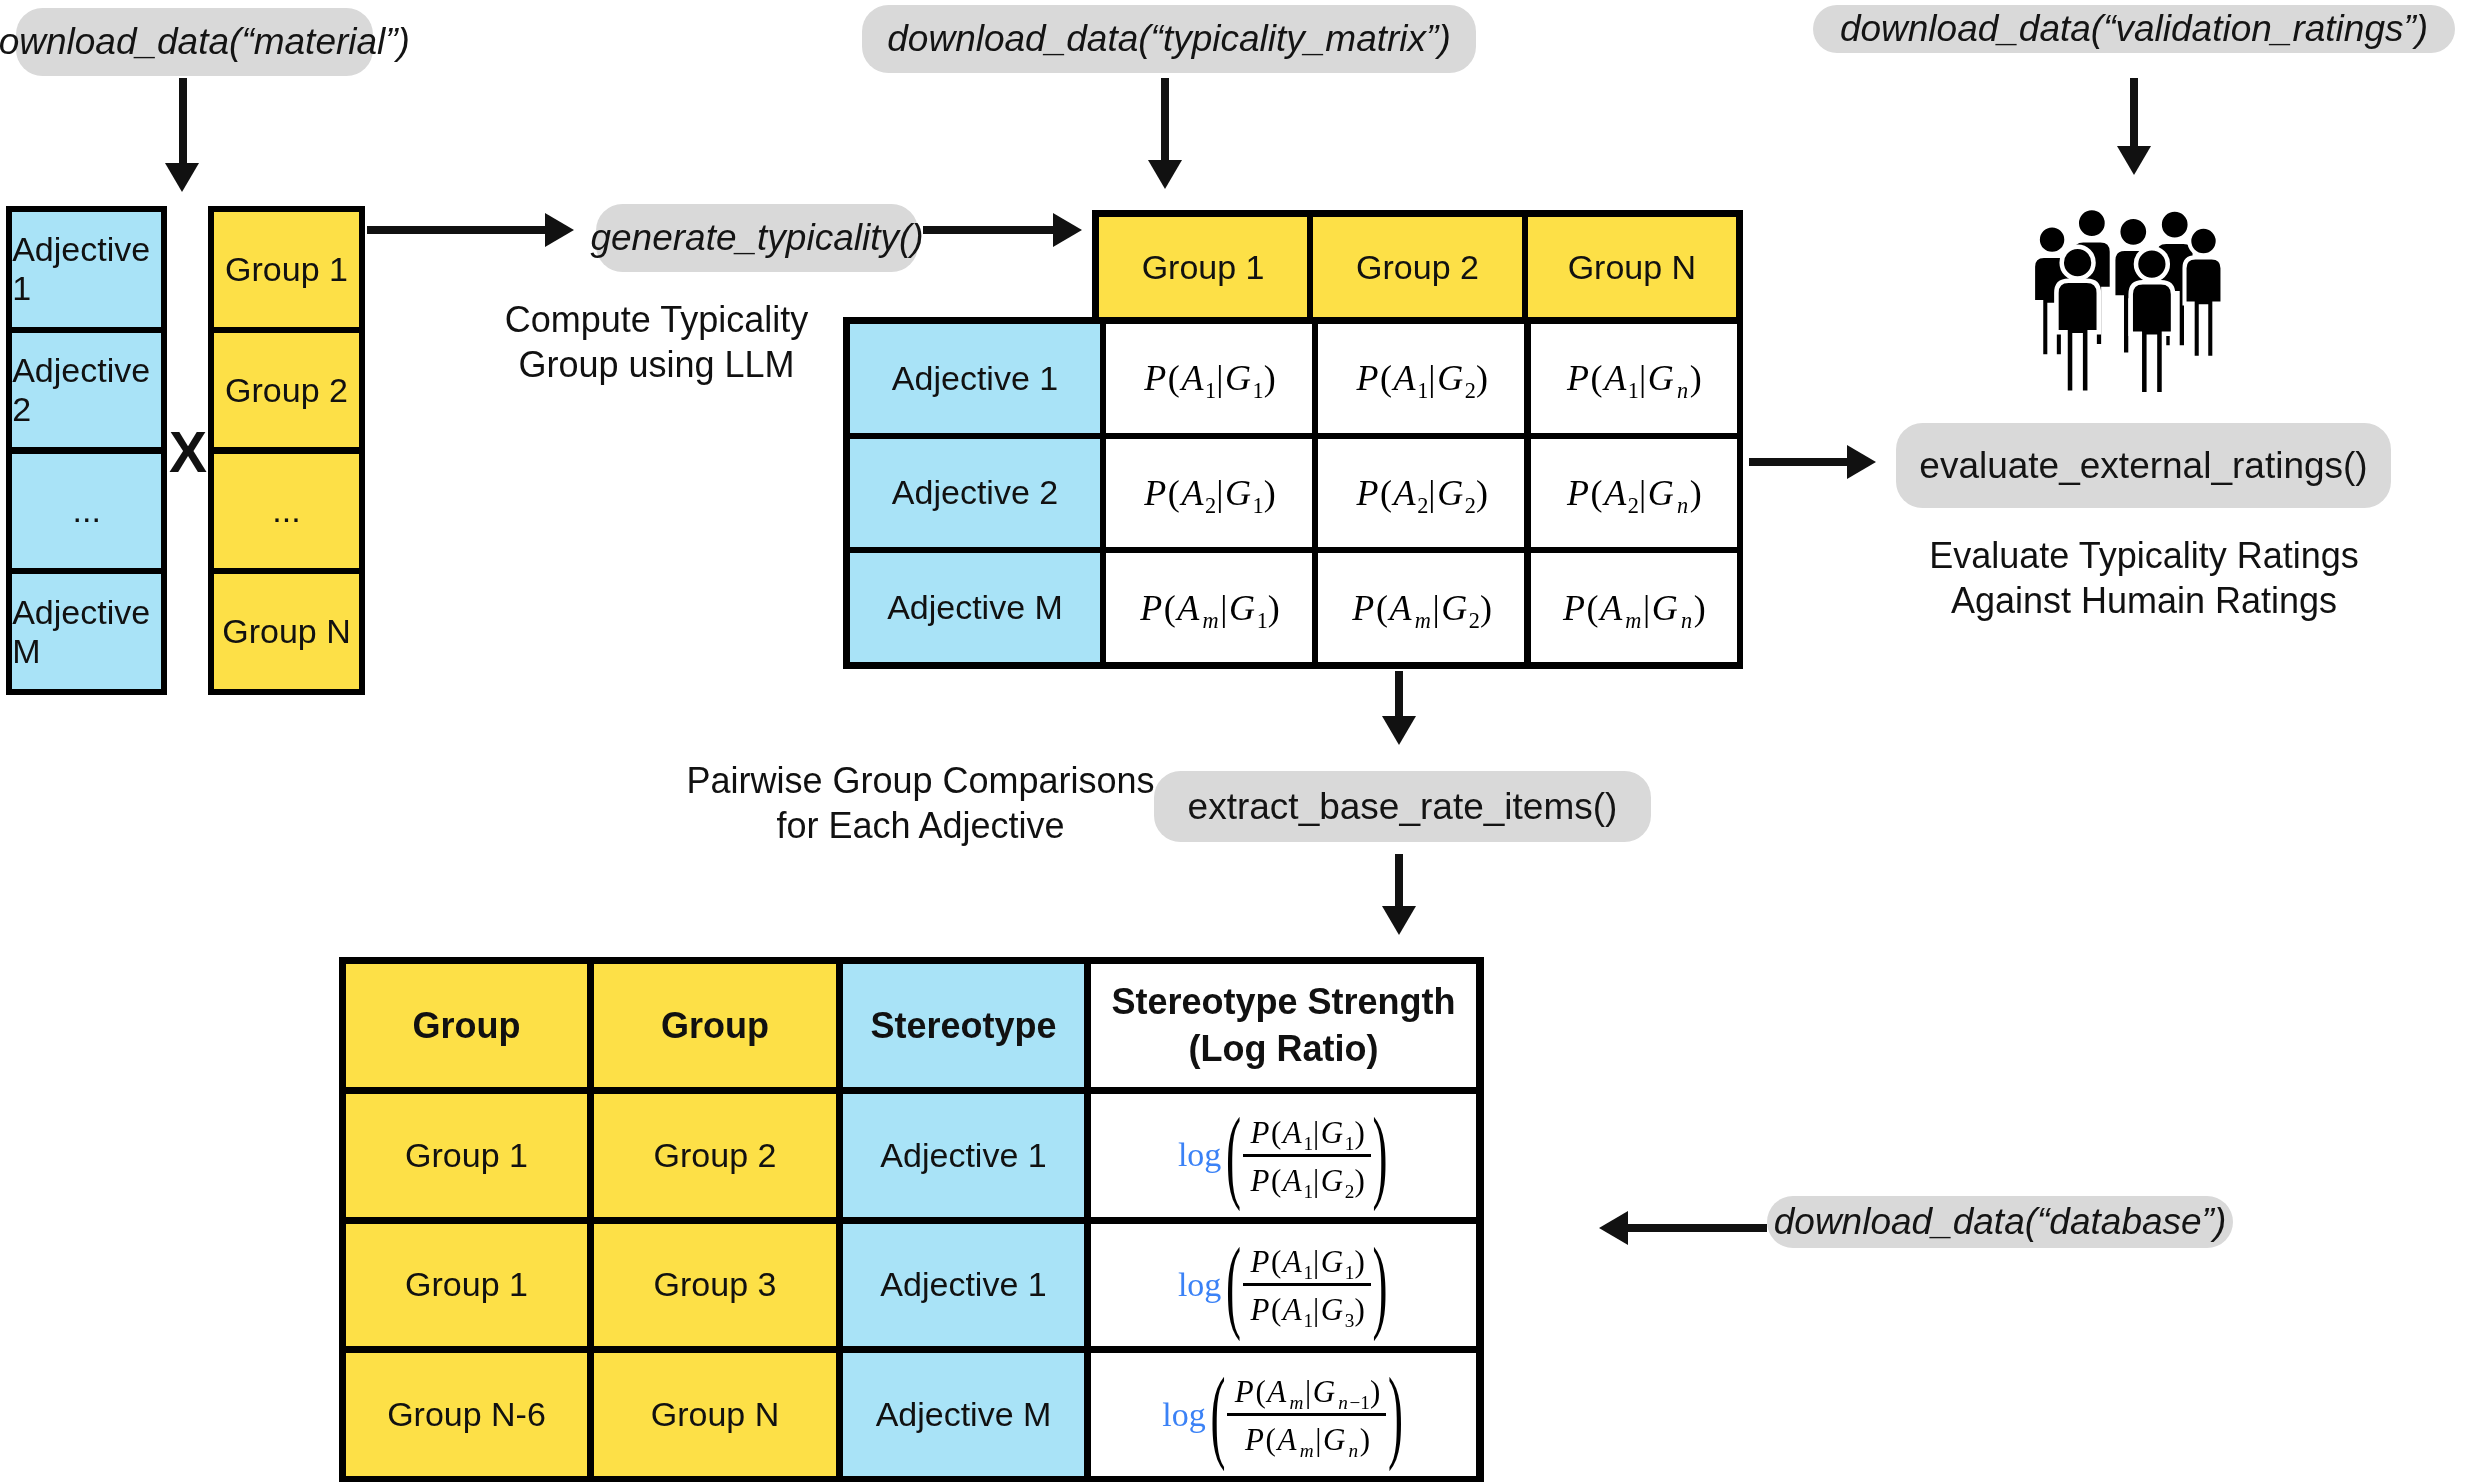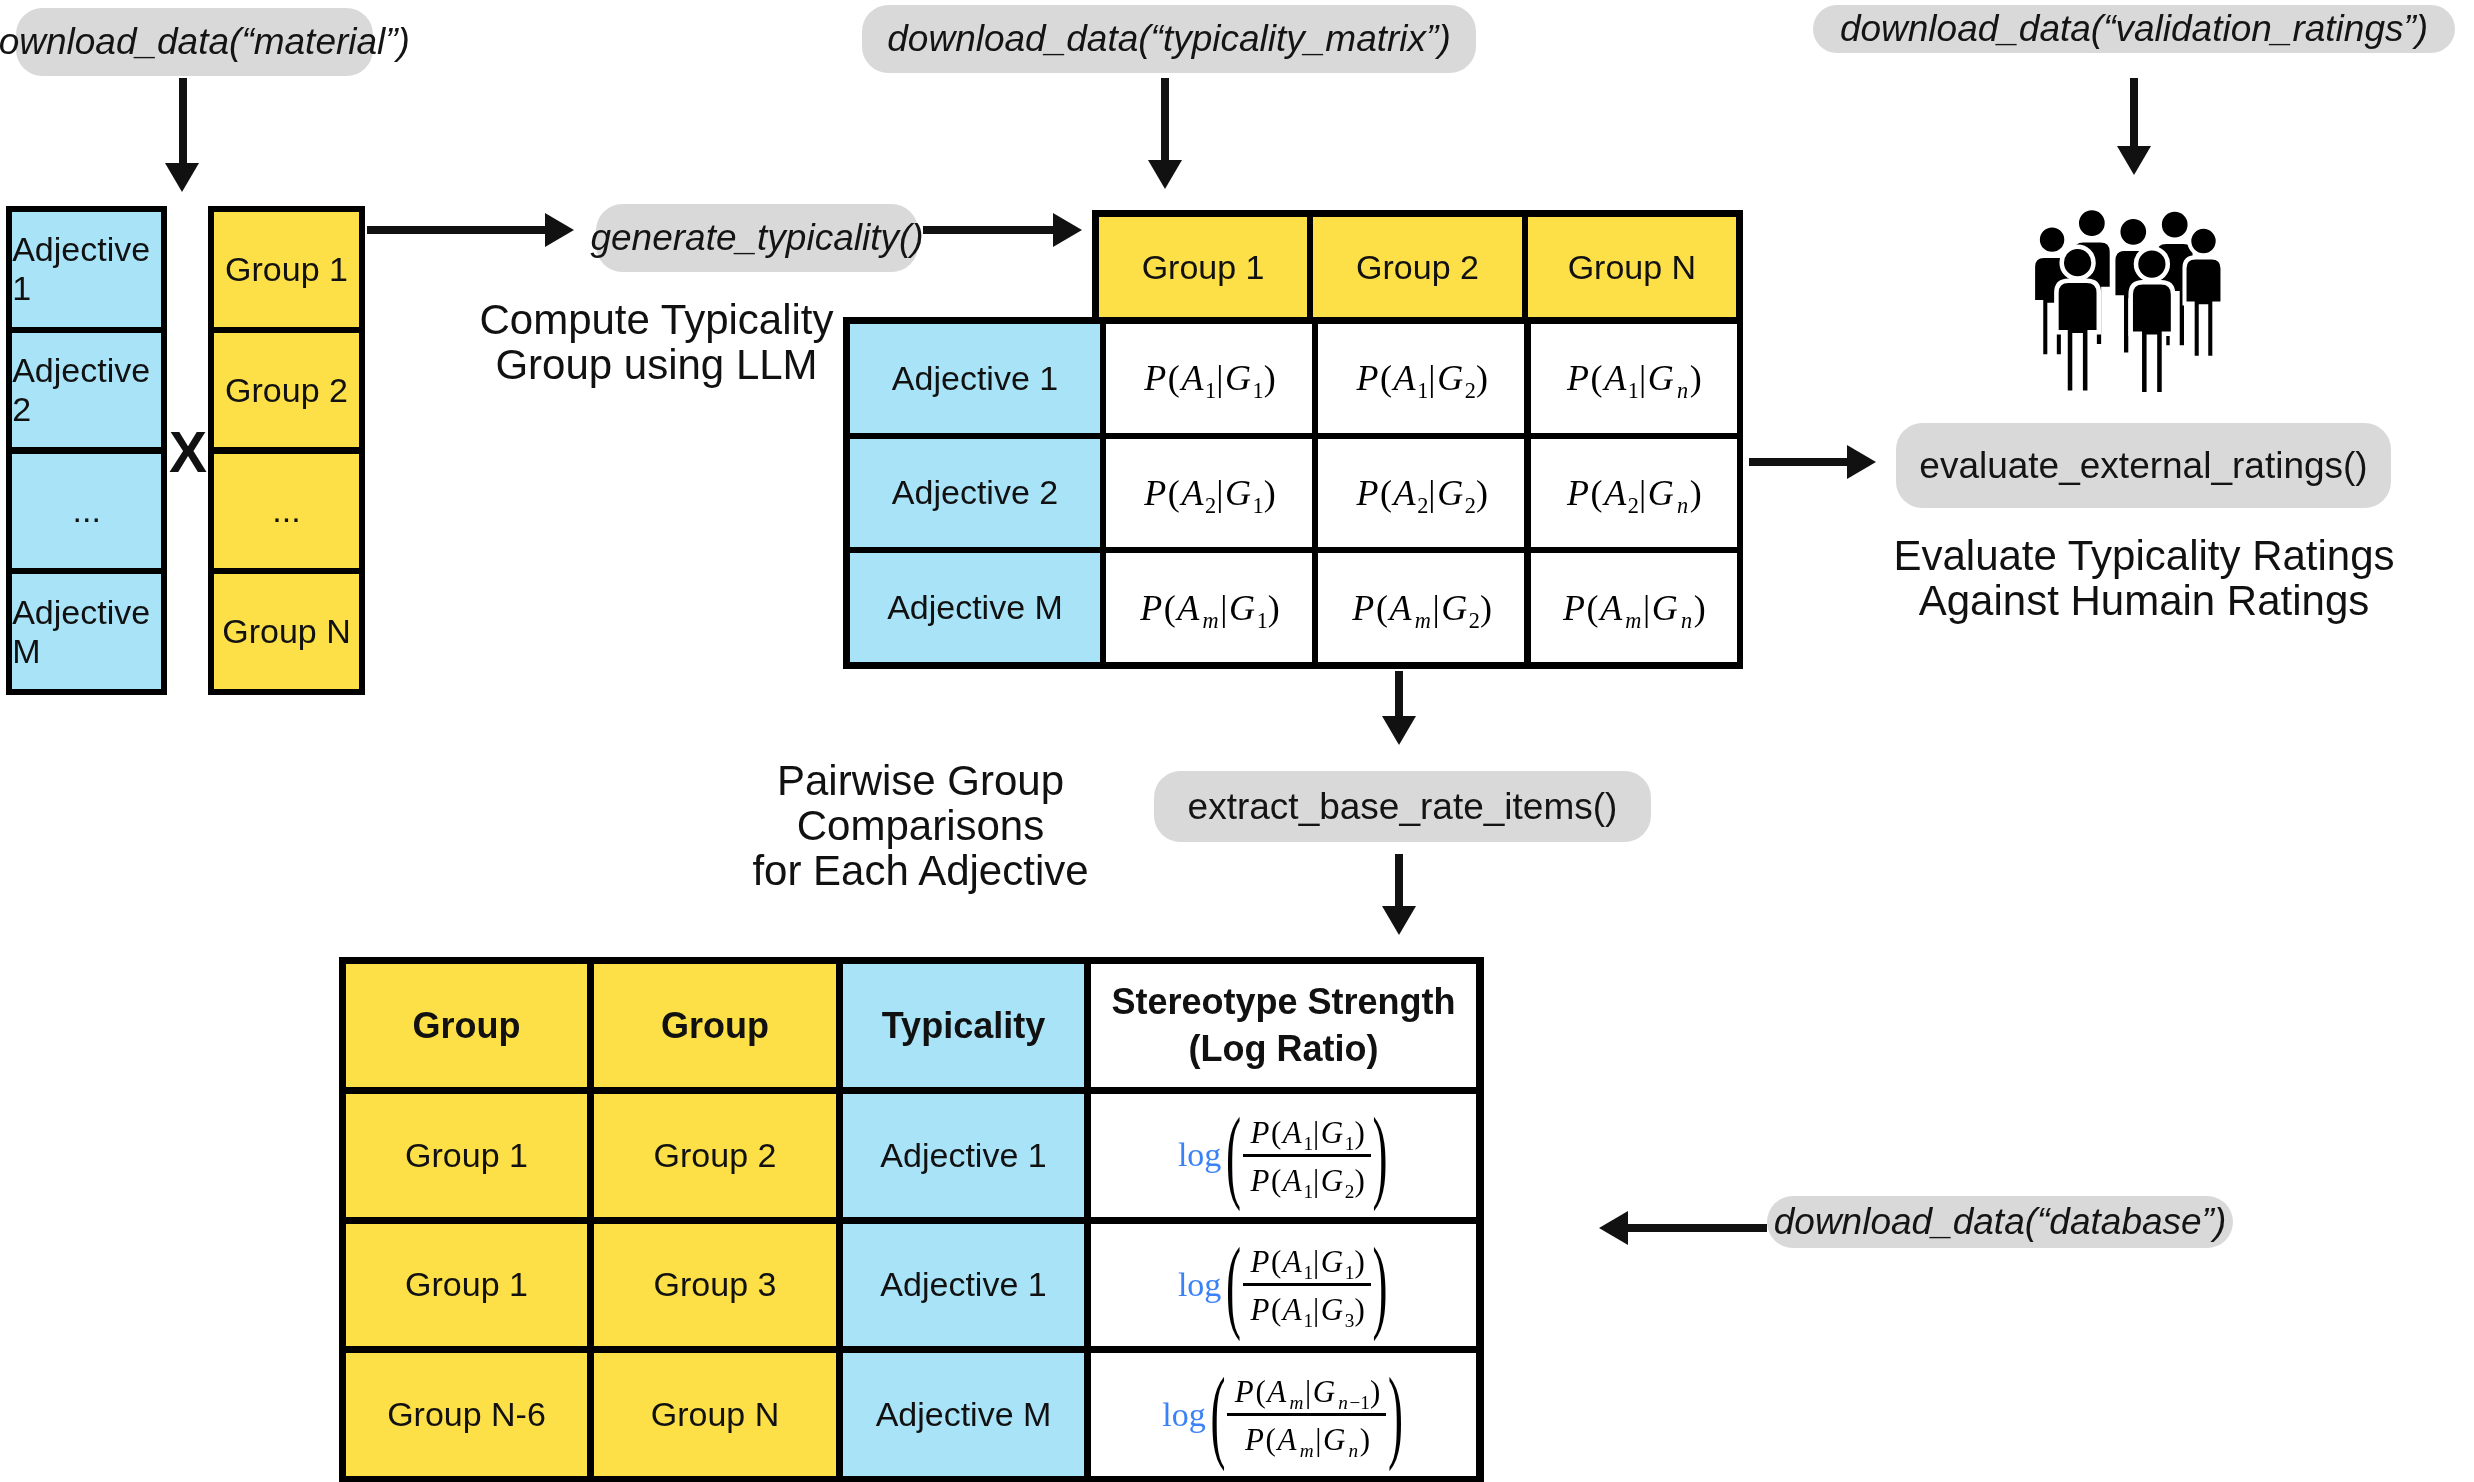--- a/index.html
+++ b/index.html
@@ -5,21 +5,21 @@
   html,body{margin:0;padding:0;background:#fff;}
   #canvas{position:relative;width:2475px;height:1483px;background:#fff;overflow:hidden;
           font-family:"Liberation Sans",sans-serif;color:#111;}
 
   
   .pill{position:absolute;background:#d9d9d9;border-radius:26.4px;display:flex;align-items:center;
         justify-content:center;font-size:37px;color:#141414;white-space:nowrap;box-sizing:border-box;}
   .pill.it{font-style:italic;}
 
   
-  .caption{position:absolute;text-align:center;font-size:42px;line-height:45px;color:#111;}
+  .caption{position:absolute;text-align:center;font-size:36px;line-height:45px;color:#111;}
 
   
   .hline{position:absolute;height:7.8px;background:#111;}
   .vline{position:absolute;width:7.8px;background:#111;}
   .ah-down{position:absolute;width:0;height:0;border-left:17px solid transparent;
            border-right:17px solid transparent;border-top:29.5px solid #111;}
   .ah-right{position:absolute;width:0;height:0;border-top:17px solid transparent;
             border-bottom:17px solid transparent;border-left:29.5px solid #111;}
   .ah-left{position:absolute;width:0;height:0;border-top:17px solid transparent;
            border-bottom:17px solid transparent;border-right:29.5px solid #111;}
@@ -180,21 +180,21 @@
 
   <div class="pill" style="left:1154px;top:771px;width:497px;height:71px;">extract_base_rate_items()</div>
 
   <div class="vline" style="left:1395px;top:854px;height:53px;"></div>
   <div class="ah-down" style="left:1382px;top:906px;"></div>
 
   <div class="grid" id="base-rate-table" style="left:339px;top:957px;width:1145px;height:526px;">
 
     <div class="gcell tan hdr">Group</div>
     <div class="gcell tan hdr">Group</div>
-    <div class="gcell blue hdr">Typicality</div>
+    <div class="gcell blue hdr">Stereotype</div>
     <div class="gcell white hdr">
       <div>
         <div>Stereotype Strength</div>
         <div>(Log Ratio)</div>
       </div>
     </div>
 
     <div class="gcell tan">Group 1</div>
     <div class="gcell tan">Group 2</div>
     <div class="gcell blue">Adjective 1</div>

